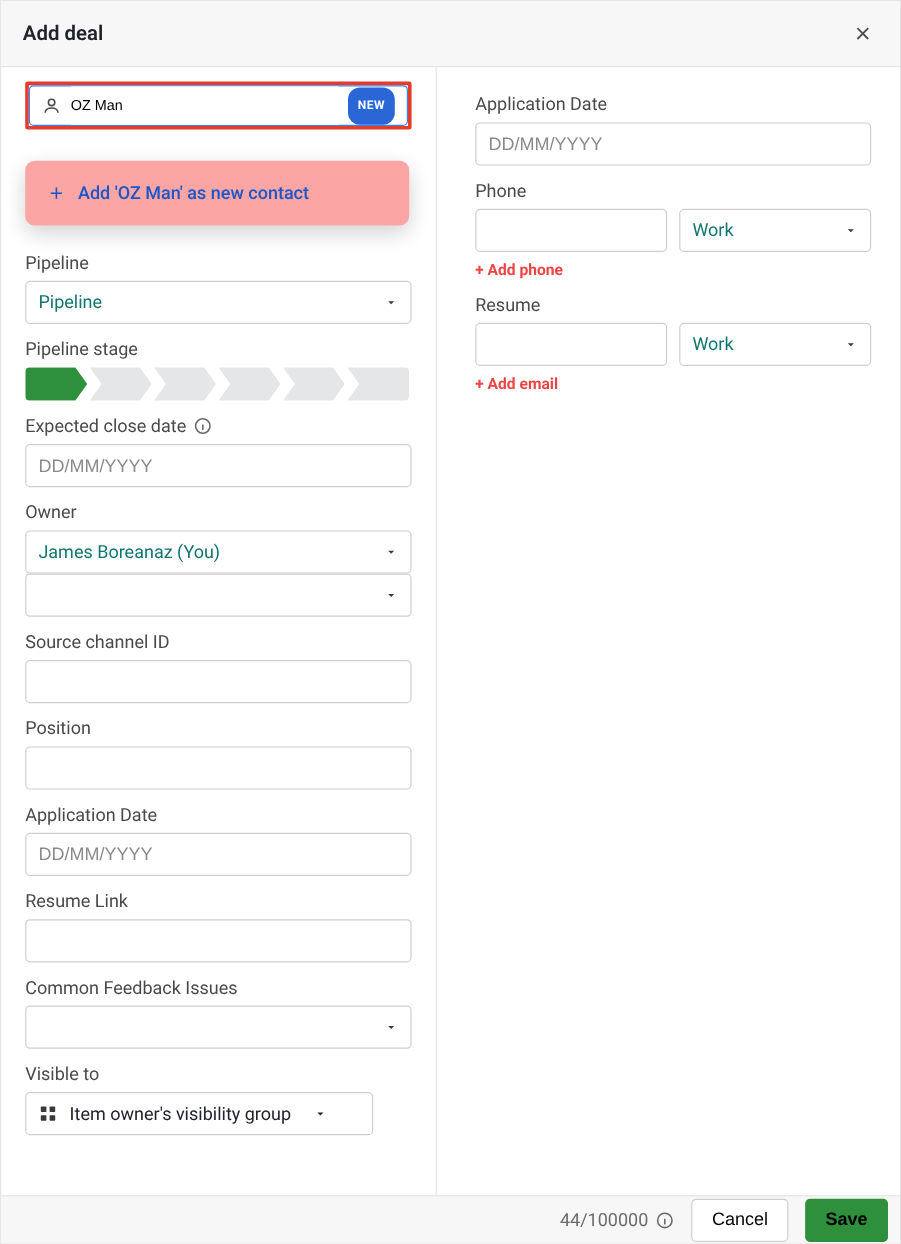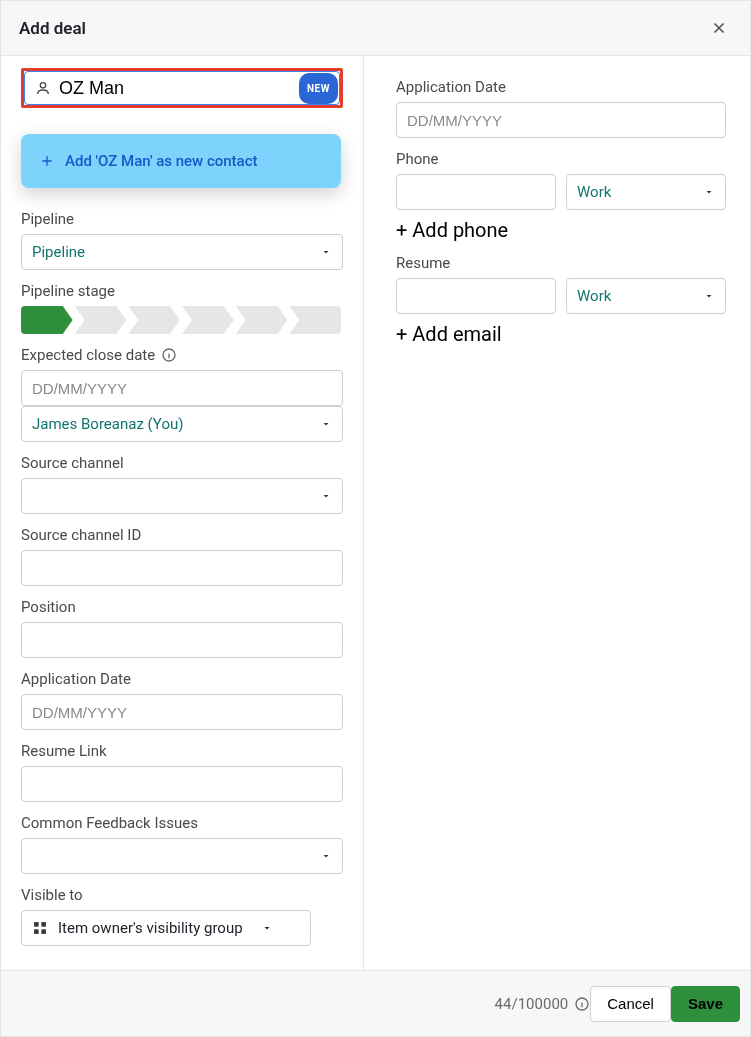--- a/index.html
+++ b/index.html
@@ -14,37 +14,37 @@
   .label { display: flex; align-items: center; gap: 6px; font-size: 15px; color: #4a4a4a; margin-bottom: 6px; margin-top: 12px; }
   .label:first-child { margin-top: 0; }
   .info-icon { width: 16px; height: 16px; color: #6b6b6b; }
   .input, .select, .select-like { width: 100%; height: 36px; border: 1px solid #cfcfd1; border-radius: 4px; padding: 0 10px; font-size: 15px; background: #fff; color: #0f766e; display: flex; align-items: center; }
   .input::placeholder { color: #8a8a8a; }
   .select-like { justify-content: space-between; cursor: pointer; }
   .select-like .caret { color: #3a3a3a; }
   .contact-wrap { position: relative; }
   .contact-highlight { border: 3px solid #e43b2a; border-radius: 2px; padding: 0; display: flex; align-items: center; height: 40px; }
   .contact-inner { display: flex; align-items: center; width: 100%; height: 100%; border: 1px solid #3b82f6; border-radius: 4px; padding: 0 10px; gap: 8px; }
-  .contact-inner input { border: none; outline: none; flex: 1; font-size: 18px; height: 100%; }
+  .contact-inner input { border: none; outline: none; flex: 1; font-size: 12px; height: 100%; }
   .new-badge { background: #2a66d6; color: #fff; font-size: 10px; font-weight: 700; letter-spacing: 0.5px; padding: 10px 8px; border-radius: 10px; }
-  .dropdown { position: absolute; top: 66px; left: 0; right: 2px; background: #7dd3fc; border-radius: 8px; box-shadow: 0 6px 18px rgba(0,0,0,0.18); padding: 14px 0; z-index: 10; }
+  .dropdown { position: absolute; top: 66px; left: 0; right: 2px; background: #fca5a5; border-radius: 8px; box-shadow: 0 6px 18px rgba(0,0,0,0.18); padding: 14px 0; z-index: 10; }
   .dropdown-item { display: flex; align-items: center; gap: 10px; padding: 4px 18px; color: #1a56c7; font-weight: 500; cursor: pointer; }
   .plus-blue { color: #1a56c7; }
   .stage-bar { display: flex; height: 28px; margin-top: 4px; }
   .stage { flex: 1; position: relative; background: #e4e6e7; margin-right: 2px; }
   .stage.first { background: #2e8f3d; clip-path: polygon(0 0, calc(100% - 10px) 0, 100% 50%, calc(100% - 10px) 100%, 0 100%); border-radius: 4px 0 0 4px; }
   .stage.mid  { background: #e4e6e7; clip-path: polygon(0 0, calc(100% - 10px) 0, 100% 50%, calc(100% - 10px) 100%, 0 100%, 10px 50%); }
   .stage.last { background: #e4e6e7; clip-path: polygon(0 0, 100% 0, 100% 100%, 0 100%, 10px 50%); border-radius: 0 4px 4px 0; }
-  .add-link { color: #000000; font-weight: 400; font-size: 20px; cursor: pointer; display: inline-flex; align-items: center; gap: 4px; margin-top: 8px; }
+  .add-link { color: #ef4444; font-weight: 700; font-size: 13px; cursor: pointer; display: inline-flex; align-items: center; gap: 4px; margin-top: 8px; }
   .section-title { font-size: 12px; font-weight: 600; letter-spacing: 0.5px; color: #6b6b76; display: flex; align-items: center; gap: 10px; margin-bottom: 10px; }
   .section-title .line { flex: 1; height: 1px; background: #e2e2e4; }
   .row-pair { display: flex; gap: 10px; }
   .row-pair .input { flex: 1; }
   .row-pair .select-like { width: 160px; }
-  .footer { height: 66px; background: #f7f7f8; border-top: 1px solid #e5e5e5; display: flex; align-items: center; justify-content: flex-end; padding: 12px 10px; }
+  .footer { height: 40px; background: #f7f7f8; border-top: 1px solid #e5e5e5; display: flex; align-items: center; justify-content: flex-end; padding: 12px 10px; gap: 14px; }
   .counter { color: #6b6b6b; font-size: 15px; display: flex; align-items: center; gap: 6px; }
   .btn { height: 36px; border-radius: 4px; padding: 0 16px; font-size: 15px; font-weight: 500; cursor: pointer; border: 1px solid #cfcfd1; background: #fff; }
   .btn-primary { background: #2e8f3d; border-color: #2e8f3d; color: #000000; font-weight: 600; }
   .vis-row { display: flex; align-items: center; gap: 10px; padding: 0 10px; height: 36px; border: 1px solid #cfcfd1; border-radius: 4px; cursor: pointer; justify-content: flex-start; width: 290px; }
   .vis-row .caret { margin-left: 8px; }
   svg { display: block; }
 </style>
 </head>
 <body>
 
@@ -116,30 +116,30 @@
         <span>Expected close date</span>
         <span class="info-icon">
           <svg width="16" height="16" viewBox="0 0 24 24" fill="none" stroke="currentColor" stroke-width="2">
               <circle cx="12" cy="12" r="9"></circle>
               <path d="M12 8h.01M11 11h1v5h1"></path>
             </svg>
         </span>
       </div>
       <input class="input" placeholder="DD/MM/YYYY" style="">
 
+      <div class="label">Owner</div>
       <div class="select-like">
         <span>James Boreanaz (You)</span>
         <span class="caret">
           <svg width="12" height="12" viewBox="0 0 24 24" fill="currentColor">
               <path d="M7 10l5 5 5-5z"></path>
             </svg>
         </span>
       </div>
 
-      <div class="label">Source channel</div>
       <div class="select-like">
         <span></span>
         <span class="caret">
           <svg width="12" height="12" viewBox="0 0 24 24" fill="currentColor">
               <path d="M7 10l5 5 5-5z"></path>
             </svg>
         </span>
       </div>
 
       <div class="label">Source channel ID</div>

